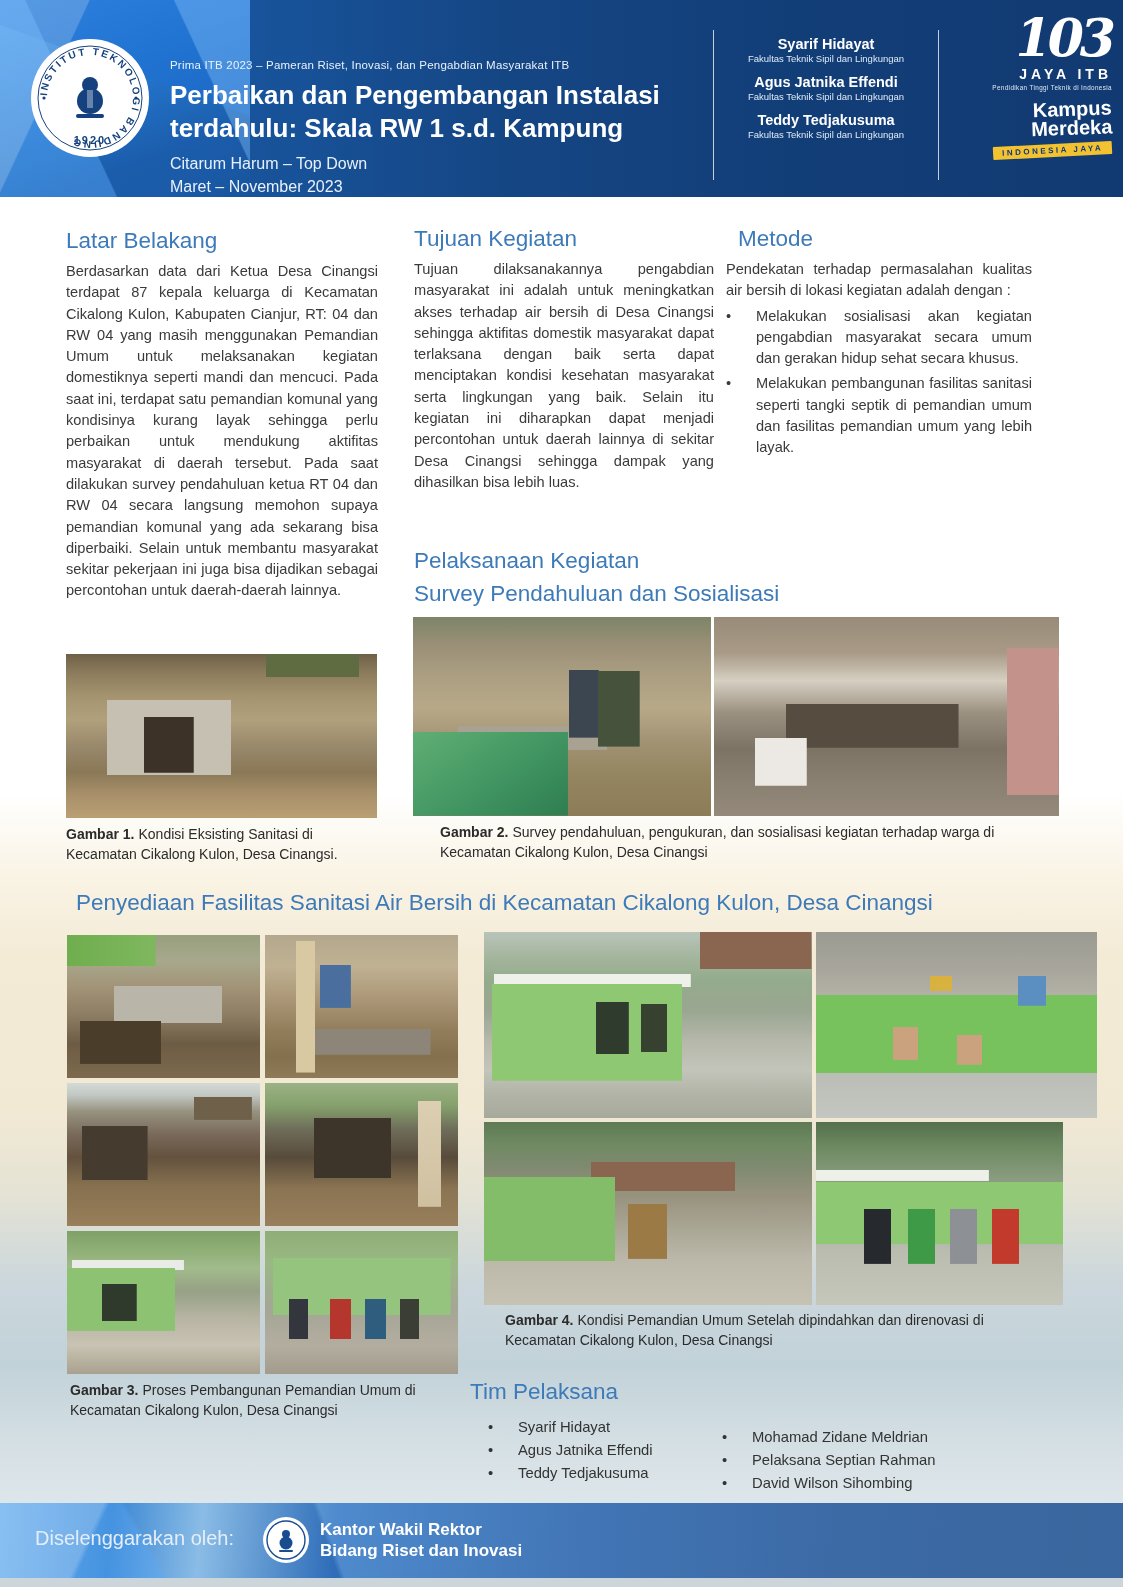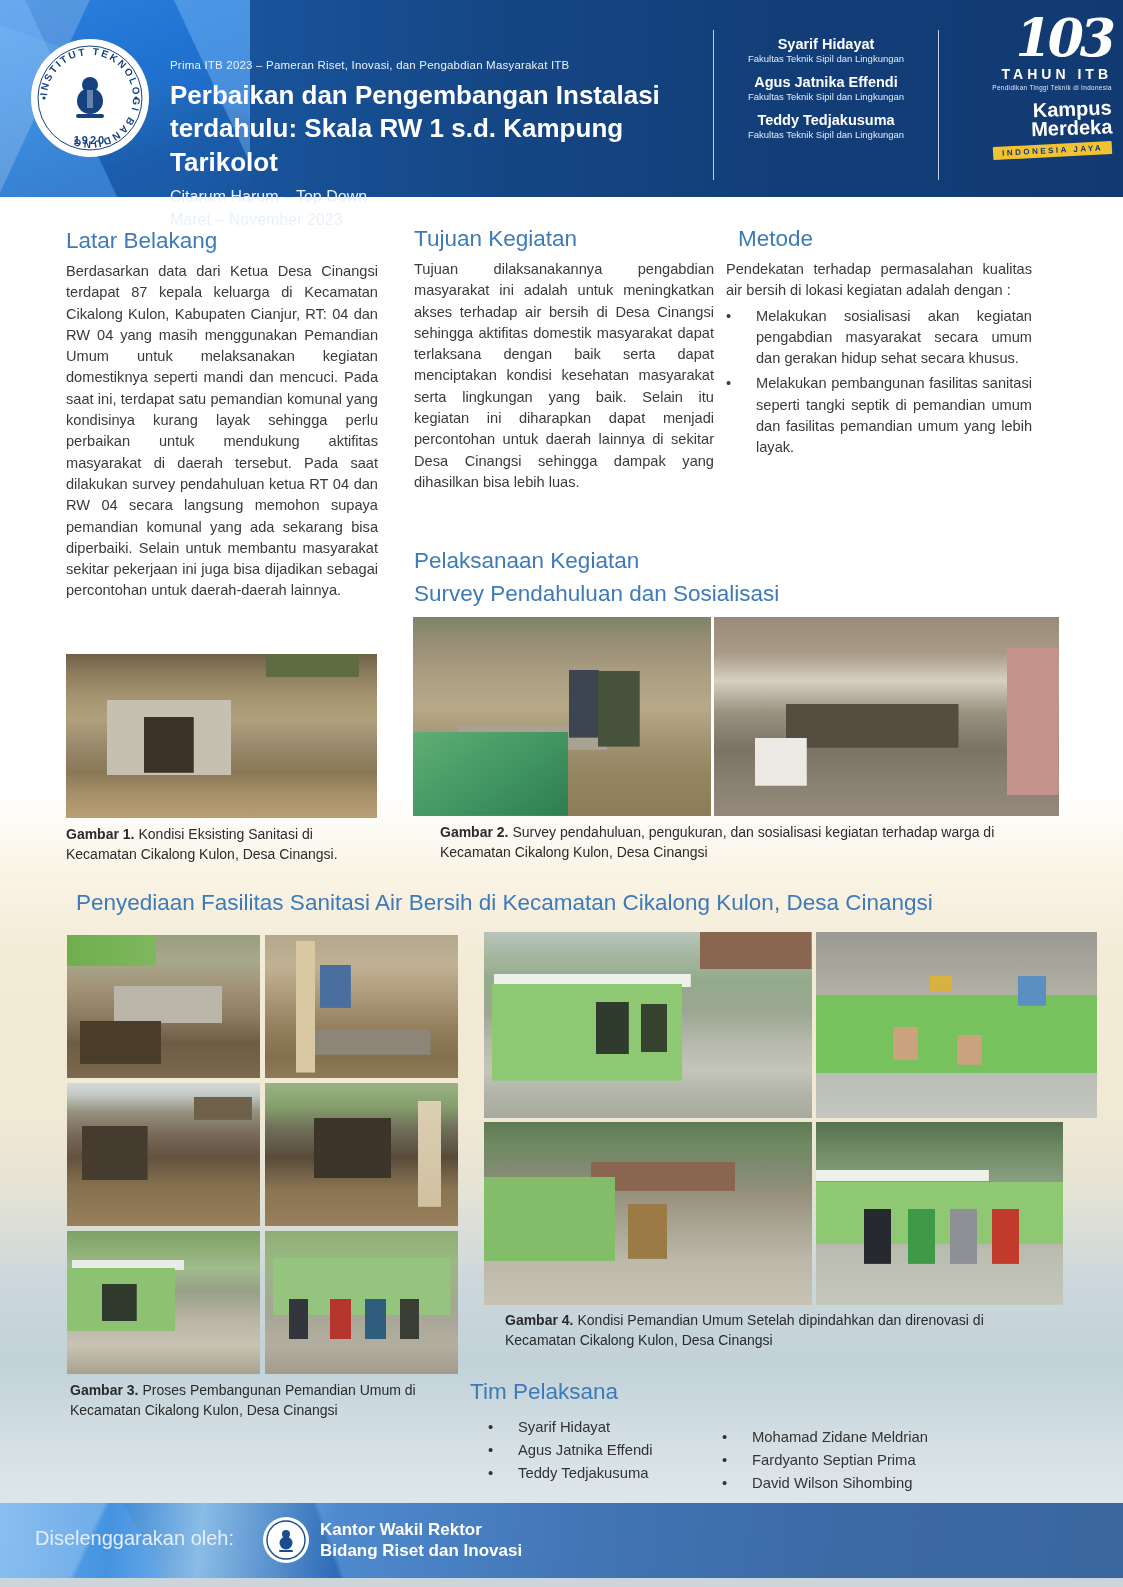--- a/index.html
+++ b/index.html
@@ -179,21 +179,20 @@
         <circle cx="14" cy="60" r="1.6" fill="#15427e"></circle>
         <circle cx="106" cy="60" r="1.6" fill="#15427e"></circle>
       </svg>
     </div>
 
     <div class="h-text">
       <div class="eyebrow">Prima ITB 2023 – Pameran Riset, Inovasi, dan Pengabdian Masyarakat ITB</div>
       <div class="title">
         <span>Perbaikan dan Pengembangan Instalasi</span>
         <span>terdahulu: Skala RW 1 s.d. Kampung</span>
-        <span>Tarikolot</span>
       </div>
       <div class="subtitle">
         <div>Citarum Harum – Top Down</div>
         <div>Maret – November 2023</div>
       </div>
     </div>
 
     <div class="vsep" style="left:713px;"></div>
     <div class="vsep" style="left:938px;"></div>
 
@@ -208,21 +207,21 @@
       </div>
       <div class="author">
         <div class="nm">Teddy Tedjakusuma</div>
         <div class="af">Fakultas Teknik Sipil dan Lingkungan</div>
       </div>
     </div>
 
     <div class="logos">
       <div>
         <div class="l-number">103</div>
-        <div class="l-tahun">TAHUN ITB</div>
+        <div class="l-tahun">JAYA ITB</div>
         <div class="l-tag">Pendidikan Tinggi Teknik di Indonesia</div>
       </div>
       <div>
         <div class="l-km">
           <div>Kampus</div>
           <div>Merdeka</div>
         </div>
         <div class="l-ribbon">INDONESIA JAYA</div>
       </div>
     </div>
@@ -303,21 +302,21 @@
       </div>
     <div class="tim-item">
         <div>Teddy Tedjakusuma</div>
       </div>
   </div>
   <div class="tim-list tim-right">
     <div class="tim-item">
         <div>Mohamad Zidane Meldrian</div>
       </div>
     <div class="tim-item">
-        <div>Fardyanto Septian Prima</div>
+        <div>Pelaksana Septian Rahman</div>
       </div>
     <div class="tim-item">
         <div>David Wilson Sihombing</div>
       </div>
   </div>
 
   <div class="footer">
     <div class="f-label">Diselenggarakan oleh:</div>
     <div class="f-seal">
       <svg width="48" height="48" viewBox="0 0 48 48">

